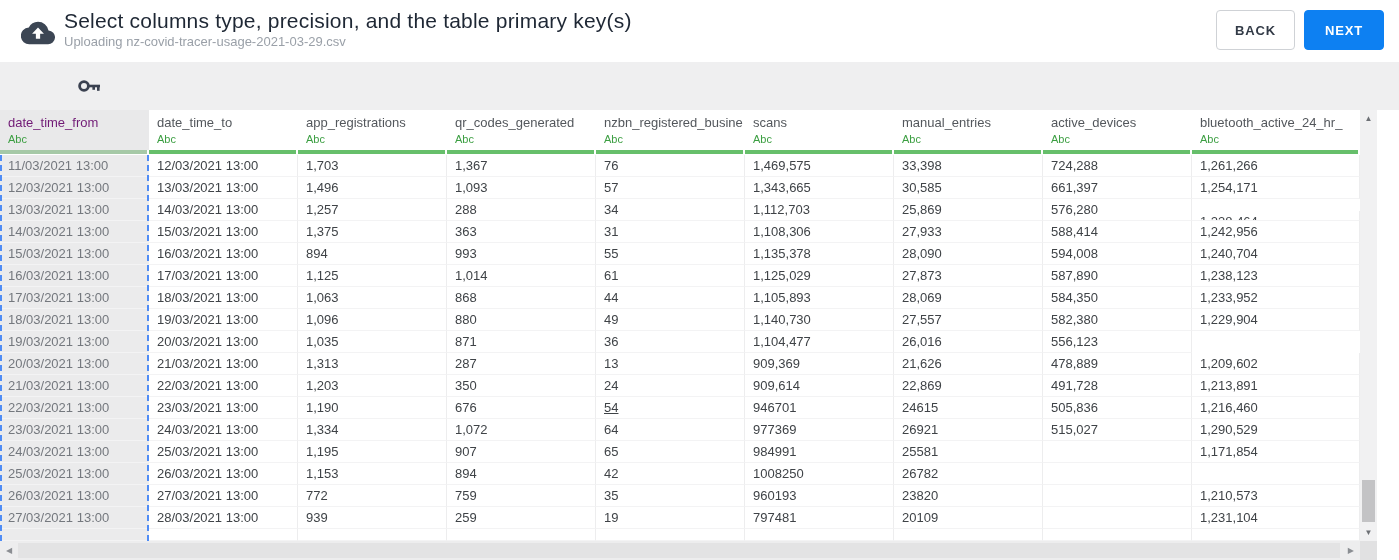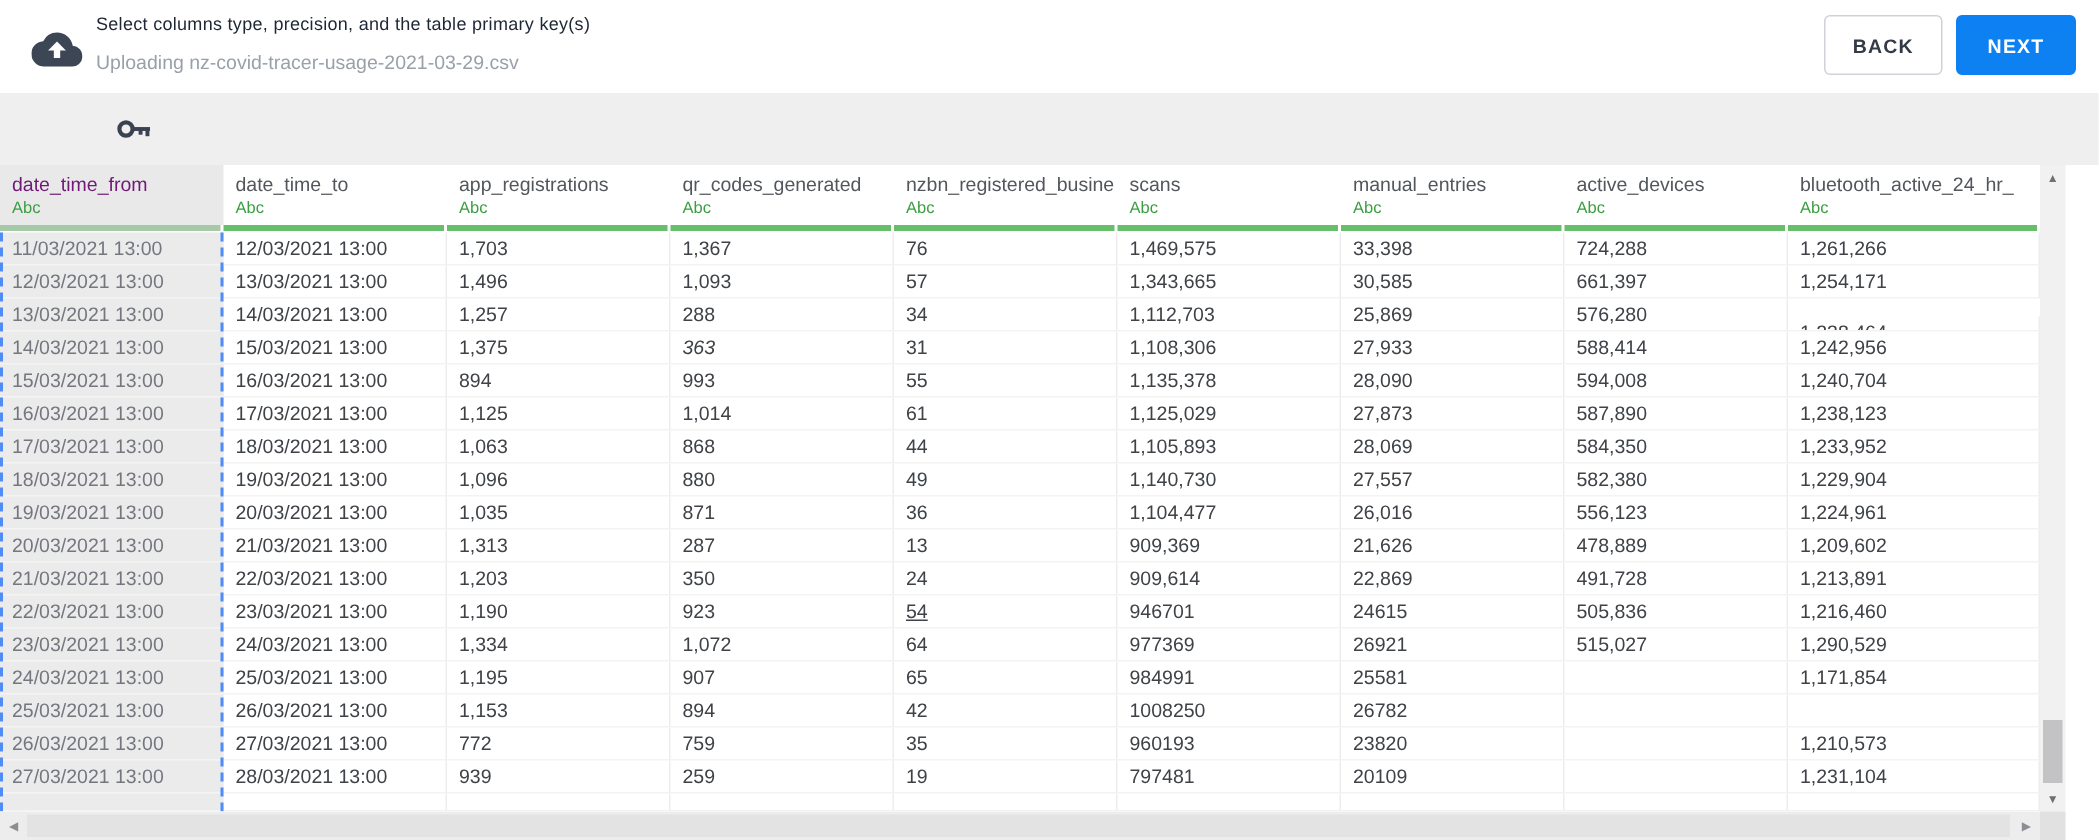--- a/index.html
+++ b/index.html
@@ -3,21 +3,21 @@
 <meta charset="utf-8">
 <style>
   html,body{margin:0;padding:0;}
   body{width:1399px;height:560px;overflow:hidden;background:#fff;
        font-family:"Liberation Sans",sans-serif;}
   .app{position:relative;width:1399px;height:560px;background:#fff;}
 
   
   .hdr{position:absolute;top:0;left:0;width:1399px;height:62px;background:#fff;}
   .up-icon{position:absolute;left:21px;top:20px;}
-  .title{position:absolute;left:64px;top:9px;font-size:12px;color:#1e2734;letter-spacing:.2px;white-space:nowrap;}
+  .title{position:absolute;left:64px;top:9px;font-size:21px;color:#1e2734;letter-spacing:.2px;white-space:nowrap;}
   .subtitle{position:absolute;left:64px;top:34px;font-size:13px;color:#9aa0a8;white-space:nowrap;}
   .btn{position:absolute;top:10px;height:40px;border-radius:4px;font-family:"Liberation Sans",sans-serif;
        font-size:13px;font-weight:bold;letter-spacing:.8px;cursor:pointer;}
   .btn.back{left:1216px;width:79px;background:#fff;border:1px solid #cfd2d6;color:#333b47;}
   .btn.next{left:1304px;width:80px;background:#0d80f2;border:1px solid #0d80f2;color:#fff;}
 
   
   .toolbar{position:absolute;top:62px;left:0;width:1399px;height:48px;background:#efeff0;}
   .key-btn{position:absolute;left:78px;top:15px;width:24px;height:18px;cursor:pointer;}
   .cbx{position:absolute;left:122px;top:76px;width:18px;height:18px;background:#3a4150;border-radius:2px;cursor:pointer;}
@@ -199,21 +199,21 @@
           <div class="cell" style="width: 149px;">34</div>
           <div class="cell" style="width: 149px;">1,112,703</div>
           <div class="cell" style="width: 149px;">25,869</div>
           <div class="cell" style="width: 149px;">576,280</div>
           <div class="cell" style="width: 168px; margin-top: 12px;">1,238,464</div>
         </div>
         <div class="trow">
           <div class="cell sel" style="width: 149px;">14/03/2021 13:00</div>
           <div class="cell" style="width: 149px;">15/03/2021 13:00</div>
           <div class="cell" style="width: 149px;">1,375</div>
-          <div class="cell" style="width: 149px; font-style: italic;">363</div>
+          <div class="cell" style="width: 149px;">363</div>
           <div class="cell" style="width: 149px;">31</div>
           <div class="cell" style="width: 149px;">1,108,306</div>
           <div class="cell" style="width: 149px;">27,933</div>
           <div class="cell" style="width: 149px;">588,414</div>
           <div class="cell" style="width: 168px;">1,242,956</div>
         </div>
         <div class="trow">
           <div class="cell sel" style="width: 149px;">15/03/2021 13:00</div>
           <div class="cell" style="width: 149px;">16/03/2021 13:00</div>
           <div class="cell" style="width: 149px;">894</div>
@@ -259,21 +259,20 @@
         </div>
         <div class="trow">
           <div class="cell sel" style="width: 149px;">19/03/2021 13:00</div>
           <div class="cell" style="width: 149px;">20/03/2021 13:00</div>
           <div class="cell" style="width: 149px;">1,035</div>
           <div class="cell" style="width: 149px;">871</div>
           <div class="cell" style="width: 149px;">36</div>
           <div class="cell" style="width: 149px;">1,104,477</div>
           <div class="cell" style="width: 149px;">26,016</div>
           <div class="cell" style="width: 149px;">556,123</div>
-          <div class="cell" style="width: 168px;">1,224,961</div>
         </div>
         <div class="trow">
           <div class="cell sel" style="width: 149px;">20/03/2021 13:00</div>
           <div class="cell" style="width: 149px;">21/03/2021 13:00</div>
           <div class="cell" style="width: 149px;">1,313</div>
           <div class="cell" style="width: 149px;">287</div>
           <div class="cell" style="width: 149px;">13</div>
           <div class="cell" style="width: 149px;">909,369</div>
           <div class="cell" style="width: 149px;">21,626</div>
           <div class="cell" style="width: 149px;">478,889</div>
@@ -287,21 +286,21 @@
           <div class="cell" style="width: 149px;">24</div>
           <div class="cell" style="width: 149px;">909,614</div>
           <div class="cell" style="width: 149px;">22,869</div>
           <div class="cell" style="width: 149px;">491,728</div>
           <div class="cell" style="width: 168px;">1,213,891</div>
         </div>
         <div class="trow">
           <div class="cell sel" style="width: 149px;">22/03/2021 13:00</div>
           <div class="cell" style="width: 149px;">23/03/2021 13:00</div>
           <div class="cell" style="width: 149px;">1,190</div>
-          <div class="cell" style="width: 149px;">923</div>
+          <div class="cell" style="width: 149px;">676</div>
           <div class="cell" style="width: 149px; text-decoration: underline;">54</div>
           <div class="cell" style="width: 149px;">946701</div>
           <div class="cell" style="width: 149px;">24615</div>
           <div class="cell" style="width: 149px;">505,836</div>
           <div class="cell" style="width: 168px;">1,216,460</div>
         </div>
         <div class="trow">
           <div class="cell sel" style="width: 149px;">23/03/2021 13:00</div>
           <div class="cell" style="width: 149px;">24/03/2021 13:00</div>
           <div class="cell" style="width: 149px;">1,334</div>

